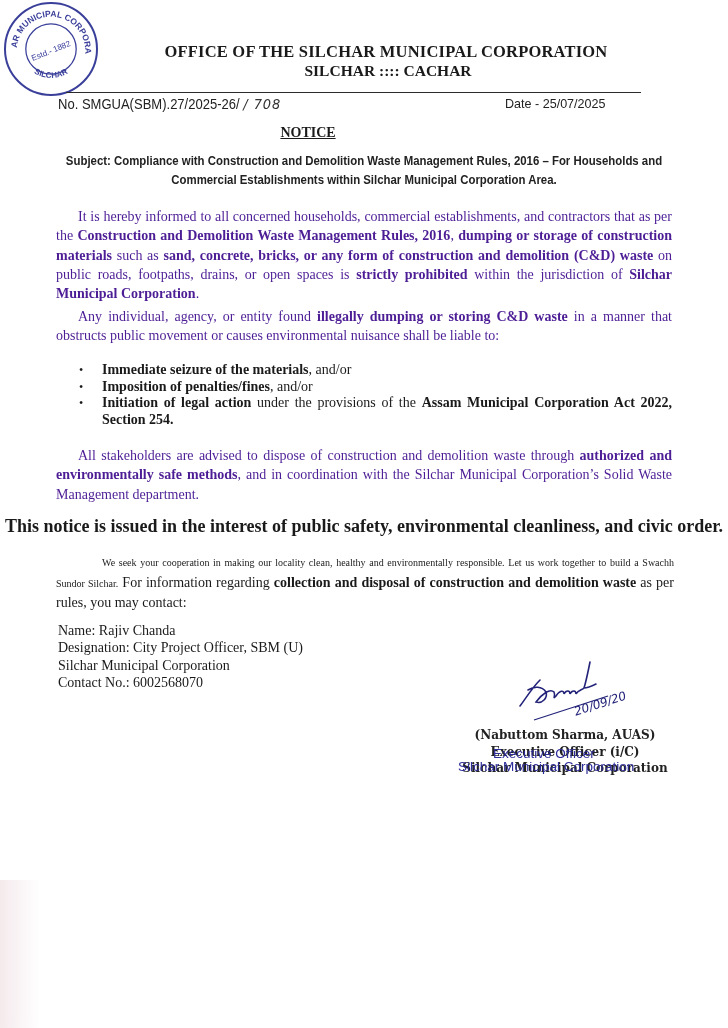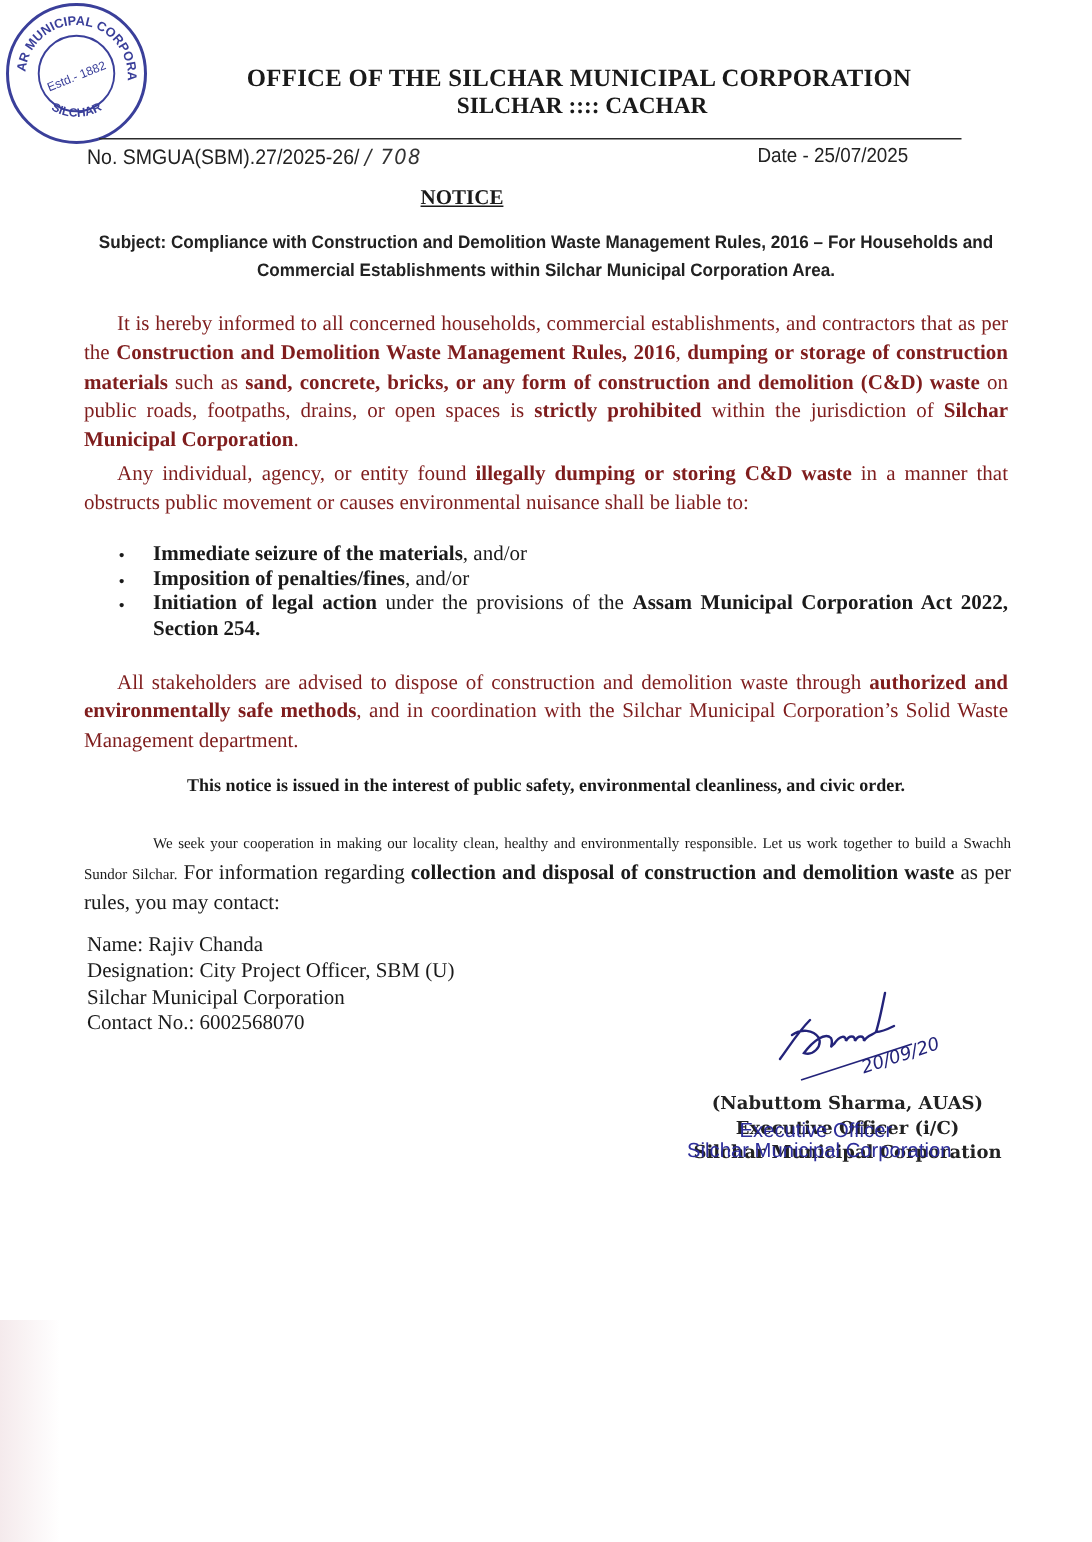--- a/index.html
+++ b/index.html
@@ -14,27 +14,27 @@
   }
   .seal svg { width: 100%; height: 100%; display: block; }
   .hdr-title { left: 0; width: 728px; top: 42px; text-align: center; font-weight: bold; font-size: 16.5px; letter-spacing: 0.2px; padding-left: 44px; box-sizing: border-box; }
   .hdr-sub { left: 0; width: 724px; top: 62px; text-align: center; font-weight: bold; font-size: 15.5px; padding-left: 52px; box-sizing: border-box; }
   .hdr-rule { left: 66px; top: 92px; width: 575px; height: 0; border-top: 1.6px solid #2b2b2b; }
   .refno { left: 58px; top: 96px; font-family: "Liberation Sans Narrow", "Liberation Sans", sans-serif; font-size: 14px; color: #222; transform: scaleX(0.93); transform-origin: left; }
   .refno .hand { font-style: italic; font-family: "DejaVu Sans", sans-serif; font-size: 14px; color: #333; letter-spacing: 1px; }
   .date { left: 505px; top: 96px; font-family: "Liberation Sans", sans-serif; font-size: 13.5px; color: #222; transform: scaleX(0.93); transform-origin: left; }
   .notice-title { left: 0; width: 616px; top: 125px; text-align: center; font-weight: bold; font-size: 14px; text-decoration: underline; }
   .subject { left: 45px; width: 638px; top: 152px; text-align: center; font-family: "Liberation Sans", sans-serif; font-weight: bold; font-size: 12px; line-height: 19px; transform: scaleX(0.95); transform-origin: center; color: #222;}
-  .para { left: 56px; width: 616px; font-size: 14px; line-height: 19.3px; text-align: justify; color: #7f1d1d; }
+  .para { left: 56px; width: 616px; font-size: 14px; line-height: 19.3px; text-align: justify; color: #4c1d95; }
   .para .indent { display: inline-block; width: 22px; }
   .para b { font-weight: bold; }
   .bullets { left: 72px; width: 600px; top: 362px; font-size: 14px; line-height: 16.7px; margin: 0; padding: 0; list-style: none; }
   .bullets li { position: relative; padding-left: 30px; text-align: justify; }
   .bullets li::before { content: "\2022"; position: absolute; left: 7px; top: 0; font-size: 12px; }
-  .center-line { left: 0; width: 728px; top: 516px; text-align: center; font-weight: bold; font-size: 12px; }
+  .center-line { left: 0; width: 728px; top: 516px; text-align: center; font-weight: bold; font-size: 18px; }
   .coop { left: 56px; width: 618px; top: 552px; font-size: 14px; line-height: 19.5px; text-align: justify; }
   .coop .sans { font-family: Liberation Serif, serif; font-size: 10px; margin-top: 28px; }
   .contact { left: 58px; top: 622px; font-size: 14px; line-height: 17.3px; }
   .contact div b { font-weight: normal; }
   .sig-svg { left: 512px; top: 658px; width: 120px; height: 70px; }
   .sig-block { left: 440px; width: 250px; top: 727px; text-align: center; font-family: "DejaVu Serif", serif; font-weight: bold; font-size: 12px; line-height: 16.7px; color: #222; }
   .stamp { font-family: "Liberation Sans", sans-serif; color: #2d2d9a; font-size: 13.5px; line-height: 13px; font-weight: normal; }
   .stamp1 { left: 493px; top: 747px; }
   .stamp2 { left: 458px; top: 760px; }
   .shadow { left: 0; top: 880px; width: 40px; height: 148px; background: linear-gradient(90deg, rgba(240,225,228,0.7), rgba(255,255,255,0)); }

